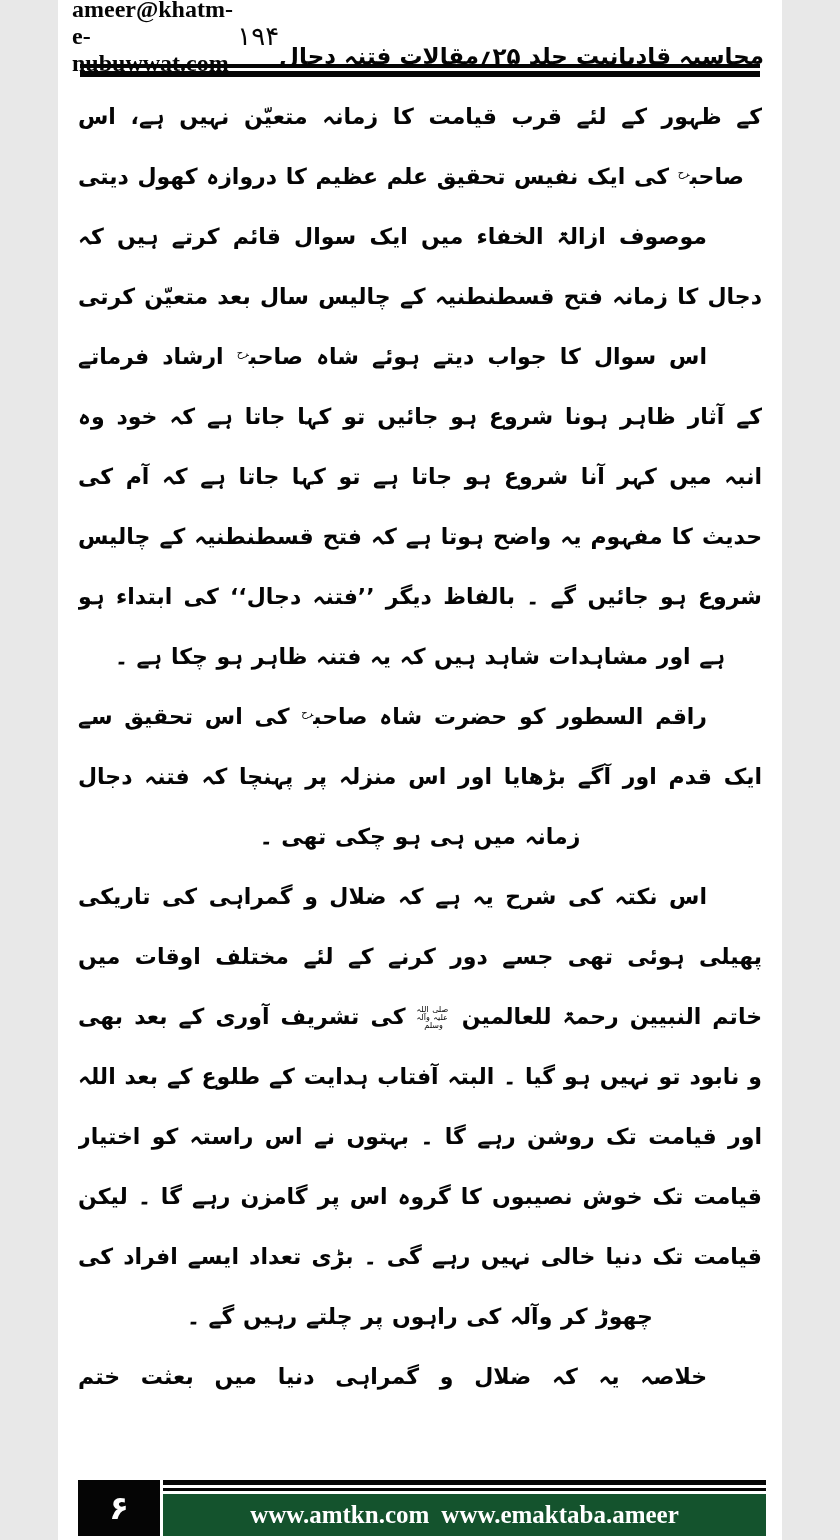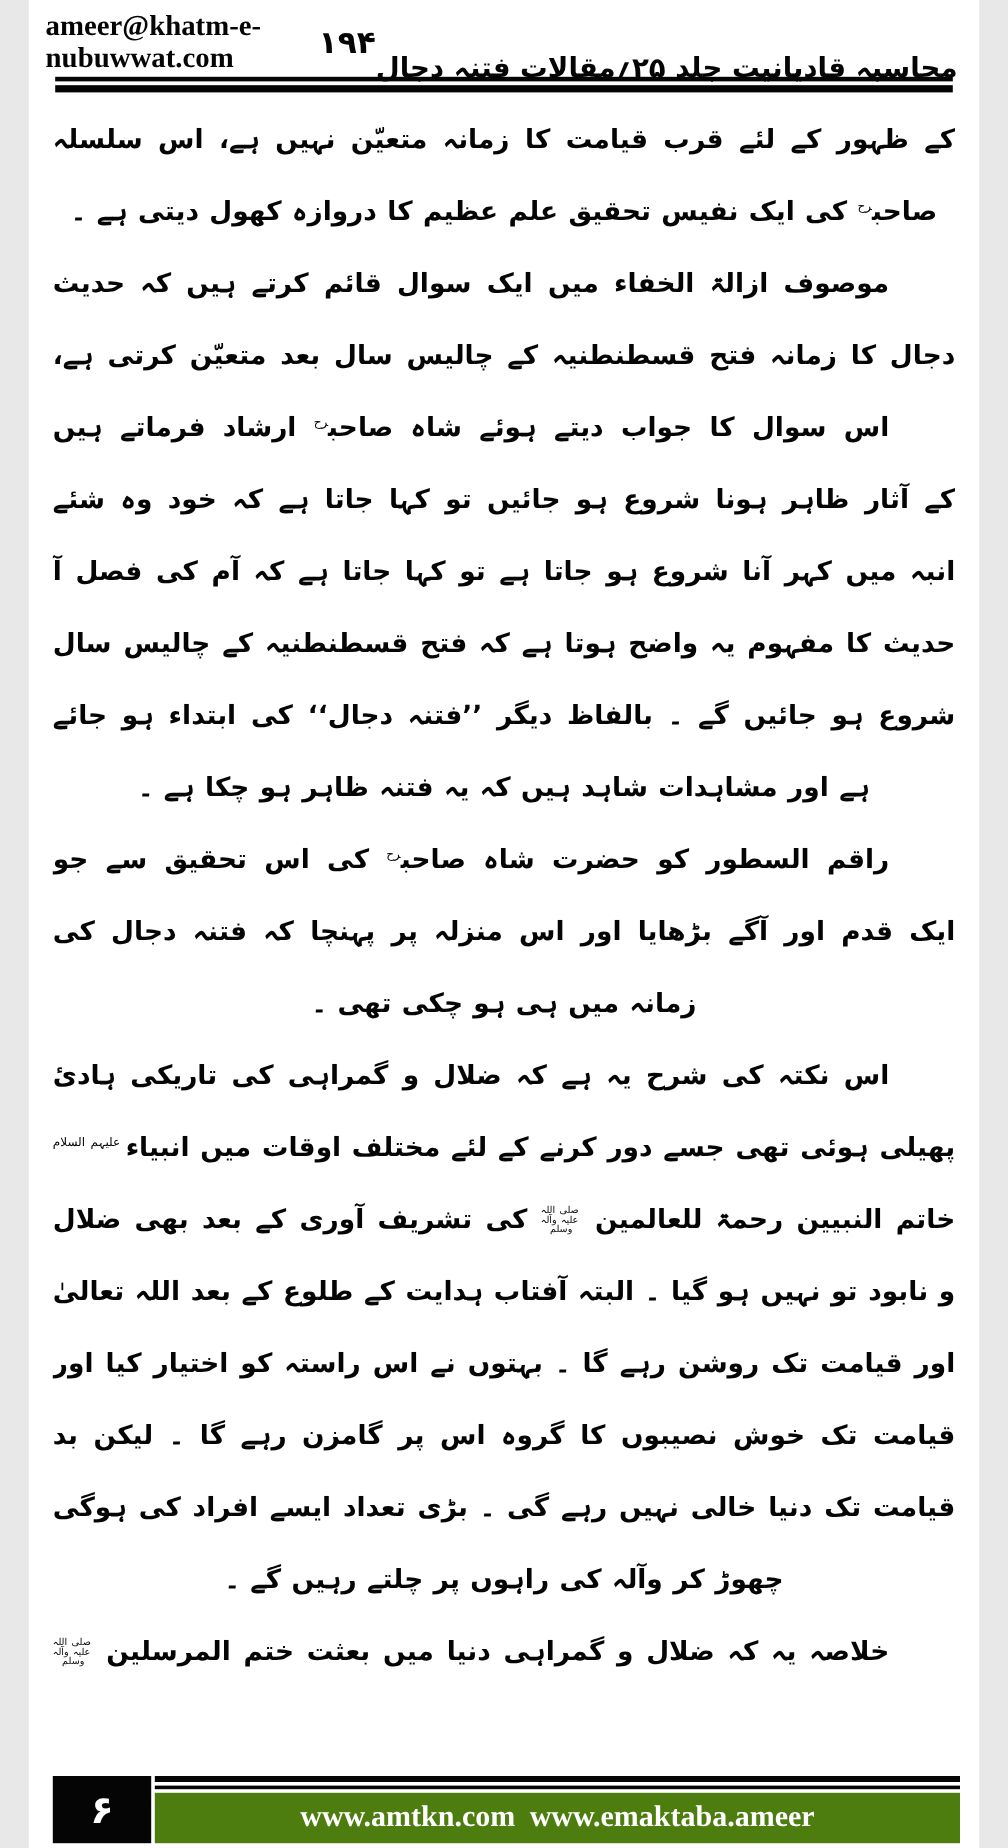--- a/index.html
+++ b/index.html
@@ -1,31 +1,31 @@
 <!DOCTYPE html>
 <html lang="ur"><head>
 <meta charset="utf-8">
 <style>
   * { margin:0; padding:0; box-sizing:border-box; }
   html,body { background:#e8e8e8; }
   .page {
-    position:relative; width:792px; height:1540px; margin:0 auto;
+    position:relative; width:724px; height:1540px; margin:0 auto;
     background:#ffffff; color:#050505; overflow:hidden;
     font-family:"DejaVu Sans", sans-serif;
   }
   
   .hdr {
     display:flex; justify-content:space-between; align-items:center;
     padding:14px 18px 4px 14px; height:62px;
   }
   .hdr-email {
     font-family:"Liberation Serif", serif; font-weight:bold; font-size:24px;
     letter-spacing:0px; direction:ltr;
   }
-  .hdr-num { font-weight:bold; font-size:26px; direction:rtl; }
+  .hdr-num { font-weight:normal; font-size:26px; direction:rtl; }
   .hdr-title { font-weight:bold; font-size:23px; direction:rtl; white-space:nowrap;margin-top:40px; }
   .rule { margin:2px 22px 0 22px; }
   .rule .r1 { height:4px; background:#050505; }
   .rule .rg { height:3px; background:#ffffff; }
   .rule .r2 { height:6px; background:#050505; }
   
   .txt {
     direction:rtl; padding:10px 20px 0 20px;
   }
   .line {
@@ -49,21 +49,21 @@
   .ftr-pagebox {
     width:82px; background:#050505; color:#ffffff;
     display:flex; align-items:center; justify-content:center;
     font-size:32px; font-weight:bold;
   }
   .ftr-right { flex:1; margin-left:3px; display:flex; flex-direction:column; }
   .ftr-pin1 { height:5px; background:#050505; }
   .ftr-ping { height:3px; background:#ffffff; }
   .ftr-pin2 { height:3px; background:#050505; }
   .ftr-urlbar {
-    flex:1; background:#4d7c0f; color:#ffffff; margin-top:3px;
+    flex:1; background:#14532d; color:#ffffff; margin-top:3px;
     display:flex; align-items:center; justify-content:center; gap:12px;
     font-family:"Liberation Serif", serif; font-weight:bold; font-size:25px;
     white-space:nowrap;
   }
 </style>
 </head>
 <body>
 
 <div class="page">
 

